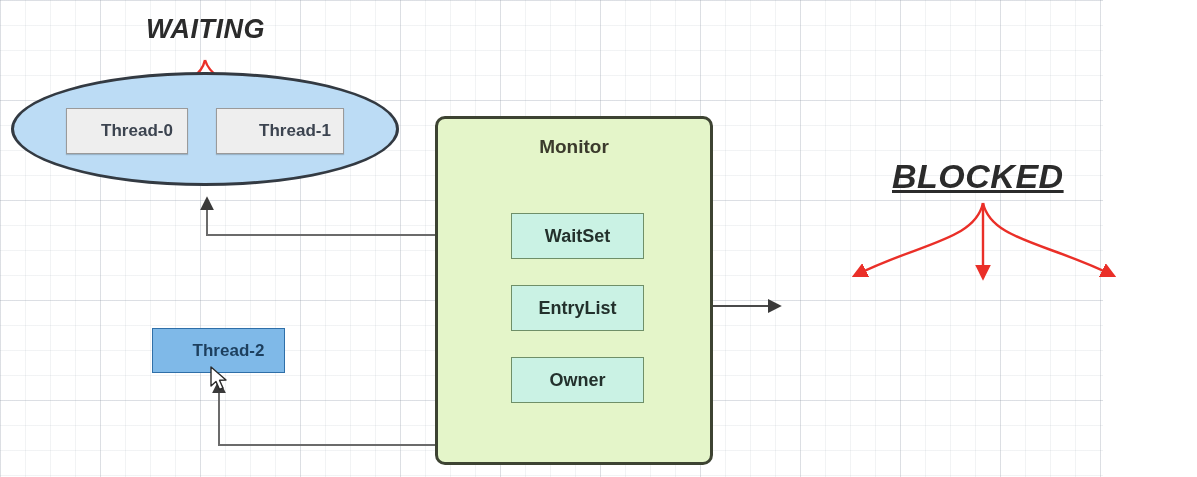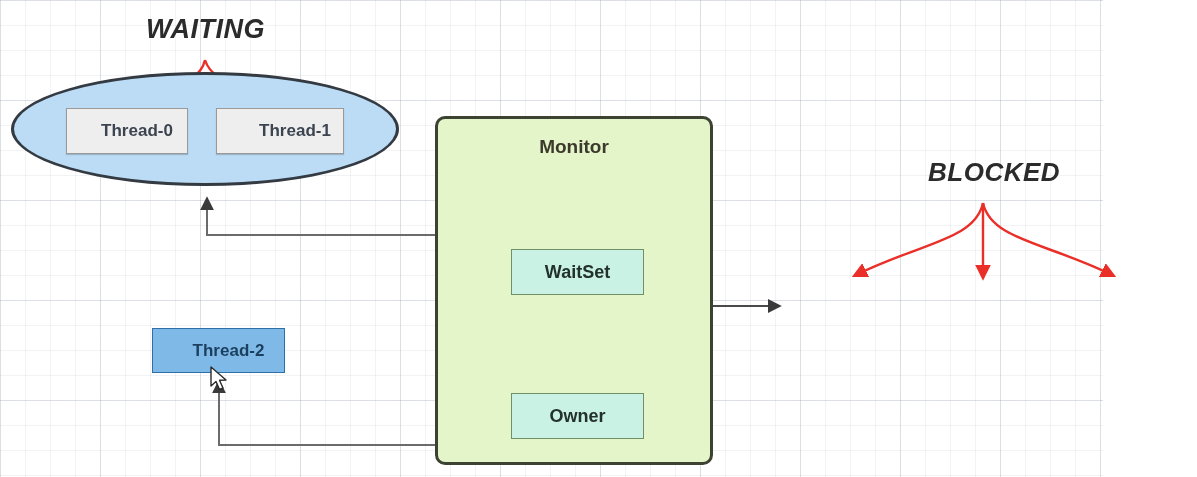--- a/index.html
+++ b/index.html
@@ -27,21 +27,21 @@
 
   
   .section-title{
     position:absolute;
     font-weight:bold;font-style:italic;
     color:#2b2b2b;
     letter-spacing:0.5px;
     white-space:nowrap;
   }
   #title-waiting{left:146px;top:14px;font-size:27px;}
-  #title-blocked{left:928px;top:157px;font-size:26px;}
+  #title-blocked{left:892px;top:157px;font-size:34px;text-decoration:underline;}
 
   
   #waiting-ellipse{
     position:absolute;
     left:11px;top:72px;width:388px;height:114px;
     border-radius:50%;
     background:#bcdcf5;
     border:3px solid #333a42;
     box-sizing:border-box;
   }
@@ -83,21 +83,21 @@
     position:absolute;left:0;top:17px;width:100%;
     text-align:center;font-weight:bold;font-size:19px;color:#3b3a2c;
   }
   .monitor-slot{
     position:absolute;
     left:73px;width:133px;height:46px;
     background:#caf2e4;
     border:1px solid #6f8f68;
     box-sizing:border-box;
     display:flex;align-items:center;justify-content:center;
-    font-weight:bold;font-size:18px;color:#23312c;margin-top:36px;
+    font-weight:bold;font-size:18px;color:#23312c;
   }
   #slot-waitset{top:94px;}
   #slot-entrylist{top:166px;}
   #slot-owner{top:238px;}
 
   
   #blocked-queue{
     position:absolute;
     left:785px;top:283px;height:40px;
     display:flex;
@@ -180,20 +180,21 @@
 
   <div class="thread-box" id="thread-1">Thread-1</div>
 
   <div id="thread-2">Thread-2</div>
 
   <div id="monitor">
     <div id="monitor-title">Monitor</div>
 
     <div class="monitor-slot" id="slot-waitset">WaitSet</div>
 
+    <div class="monitor-slot" id="slot-entrylist">EntryList</div>
 
     <div class="monitor-slot" id="slot-owner">Owner</div>
   </div>
 
 
   <svg id="mouse-cursor" width="20" height="28" viewBox="0 0 20 28">
     <path d="M 1 1 L 1 20 L 6 15.5 L 9.5 23.5 L 13 22 L 9.5 14.3 L 16 14 Z" fill="#ffffff" stroke="#2b2b2b" stroke-width="1.4" stroke-linejoin="round"></path>
   </svg>
 
 

